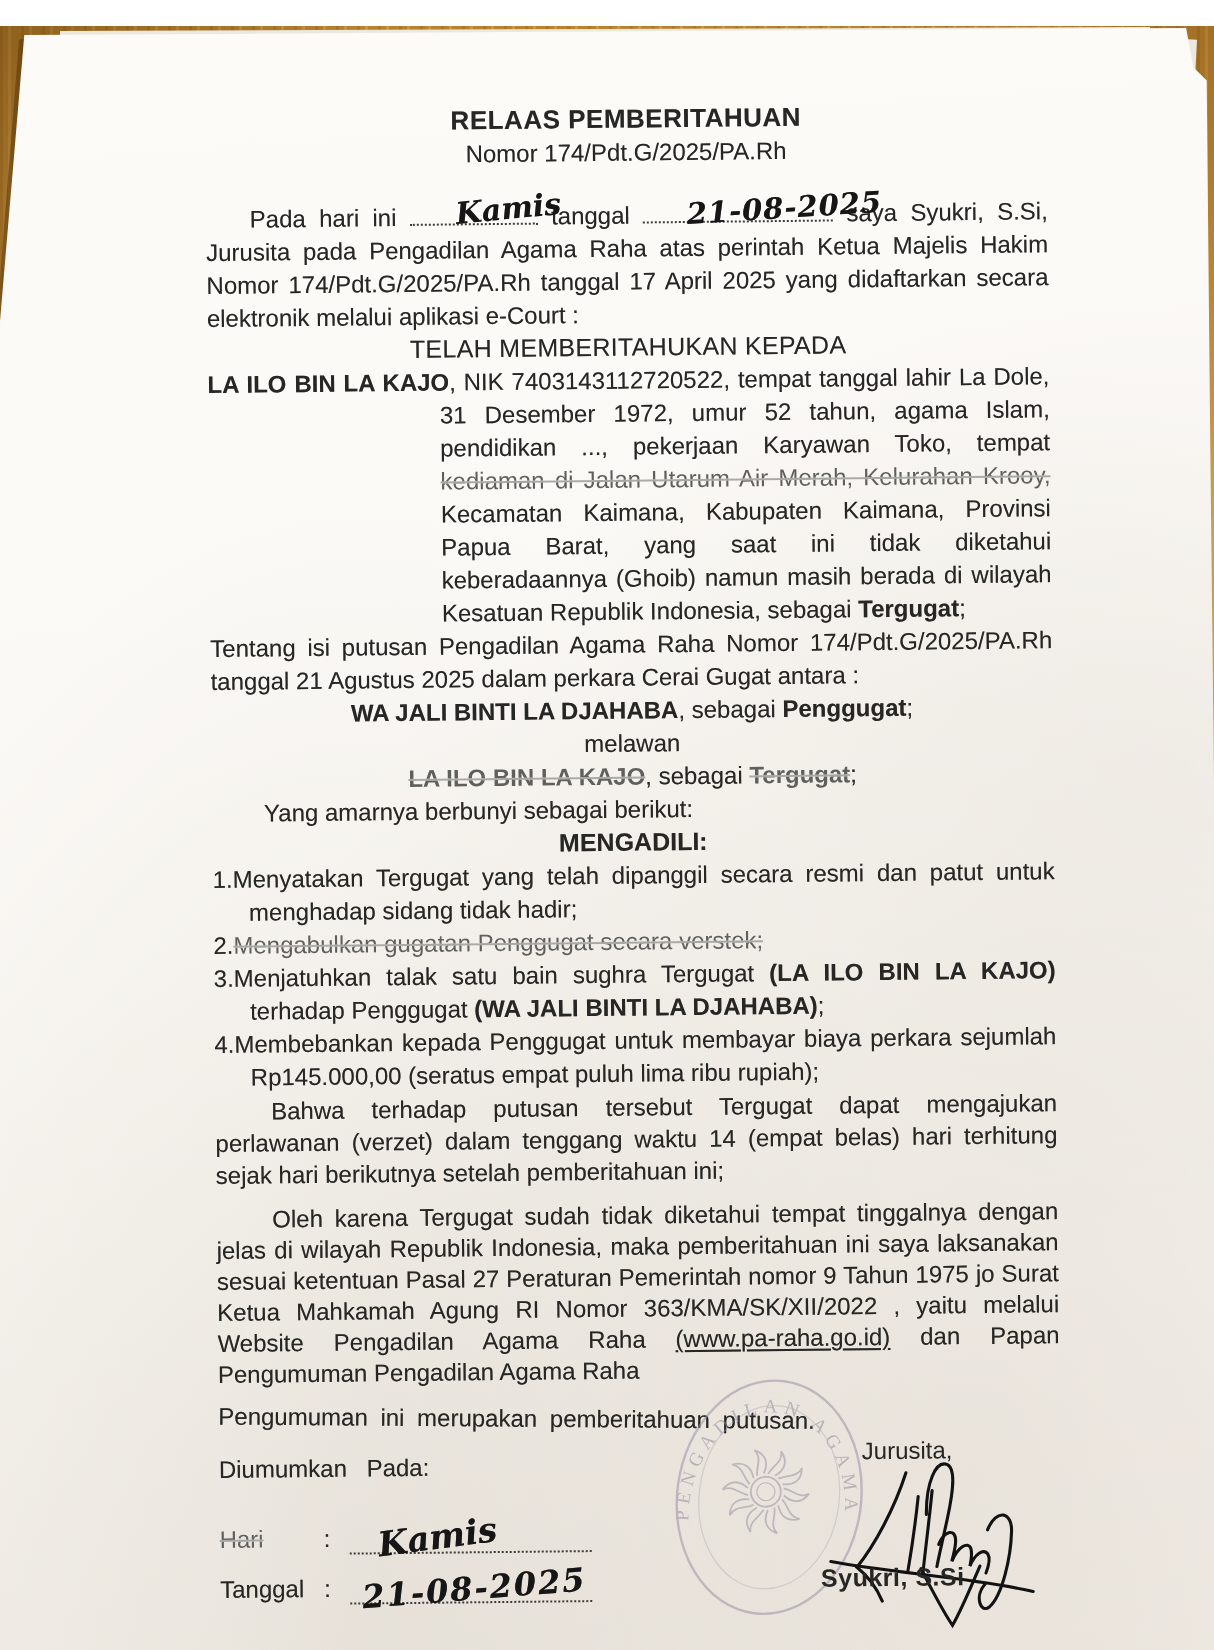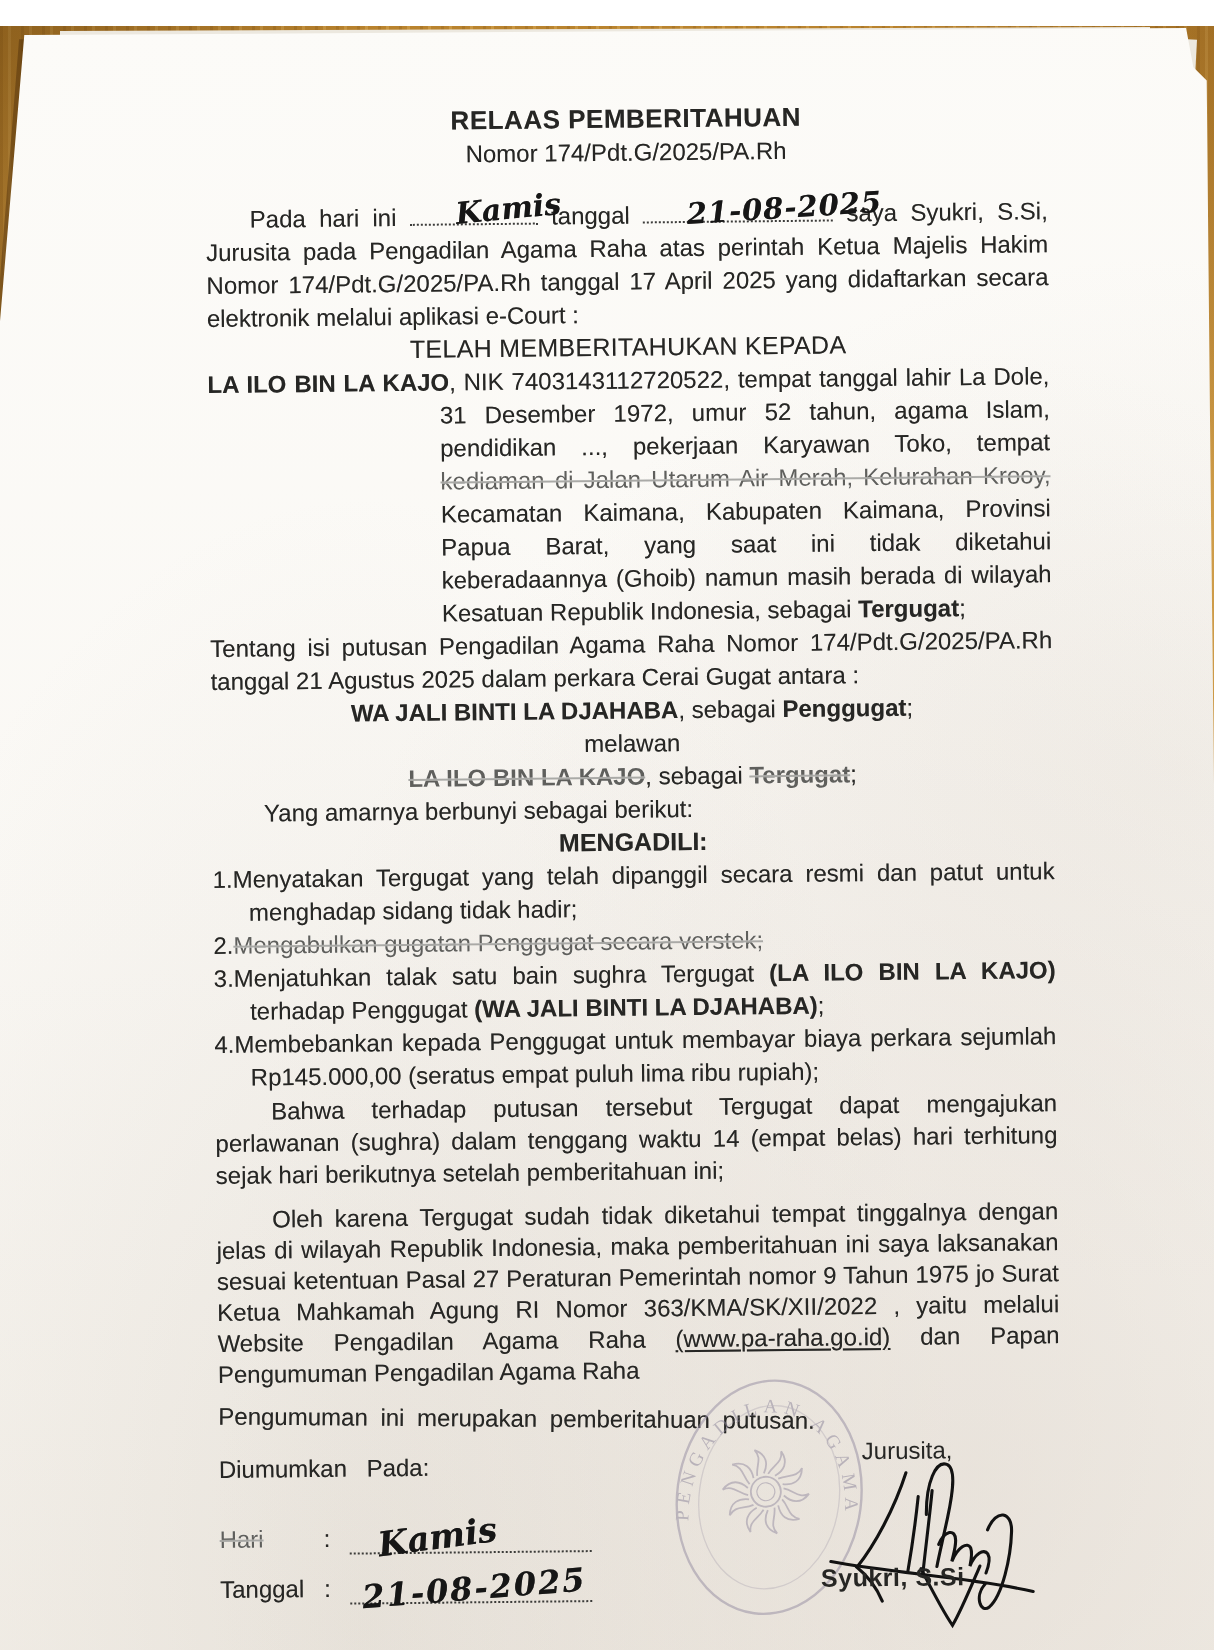--- a/index.html
+++ b/index.html
@@ -141,21 +141,21 @@
 
       <p class="h-mengadili">MENGADILI:</p>
 
       <ol class="ruling">
         <li><span>1.</span><span>Menyatakan Tergugat yang telah dipanggil secara resmi dan patut untuk menghadap sidang tidak hadir;</span></li>
         <li><span>2.</span><span class="faded">Mengabulkan gugatan Penggugat secara verstek;</span></li>
         <li><span>3.</span><span>Menjatuhkan talak satu bain sughra Tergugat </span><span class="b">(LA ILO BIN LA KAJO)</span><span> terhadap Penggugat </span><span class="b">(WA JALI BINTI LA DJAHABA)</span><span>;</span></li>
         <li><span>4.</span><span>Membebankan kepada Penggugat untuk membayar biaya perkara sejumlah Rp145.000,00 (seratus empat puluh lima ribu rupiah);</span></li>
       </ol>
 
-      <p class="p-verzet"><span>Bahwa terhadap putusan tersebut Tergugat dapat mengajukan perlawanan </span><span class="i">(sughra)</span><span> dalam tenggang waktu 14 (empat belas) hari terhitung sejak hari berikutnya setelah pemberitahuan ini;</span></p>
+      <p class="p-verzet"><span>Bahwa terhadap putusan tersebut Tergugat dapat mengajukan perlawanan </span><span class="i">(verzet)</span><span> dalam tenggang waktu 14 (empat belas) hari terhitung sejak hari berikutnya setelah pemberitahuan ini;</span></p>
 
       <p class="p-publication"><span>Oleh karena  Tergugat sudah tidak diketahui tempat tinggalnya dengan jelas di wilayah Republik Indonesia, maka pemberitahuan ini saya laksanakan sesuai ketentuan Pasal 27 Peraturan Pemerintah nomor 9 Tahun 1975 jo Surat Ketua Mahkamah Agung RI Nomor 363/KMA/SK/XII/2022 , yaitu melalui Website Pengadilan Agama Raha </span><span class="uline">(www.pa-raha.go.id)</span><span> dan Papan Pengumuman Pengadilan Agama Raha</span></p>
 
       <p class="p-announce">Pengumuman ini merupakan pemberitahuan putusan.</p>
 
       <p class="p-published">Diumumkan Pada:</p>
 
       <div class="footer-left">
         <div class="frow">
           <span class="flabel faded">Hari</span>

